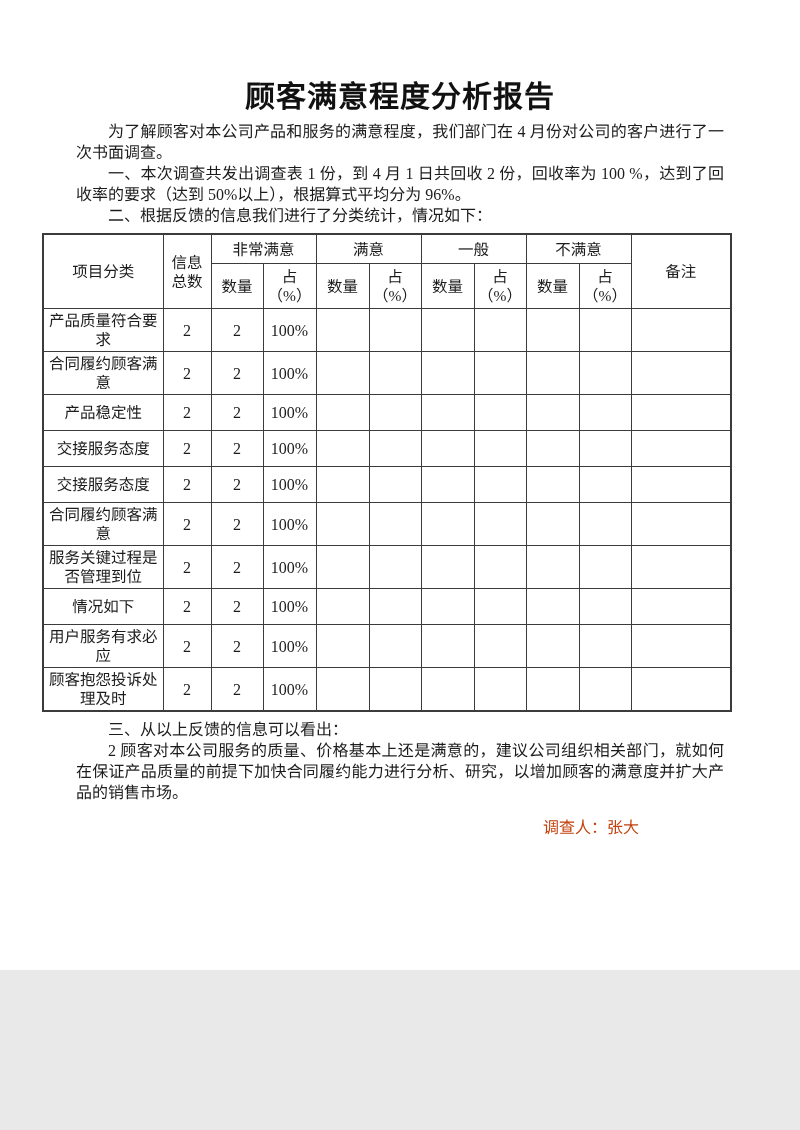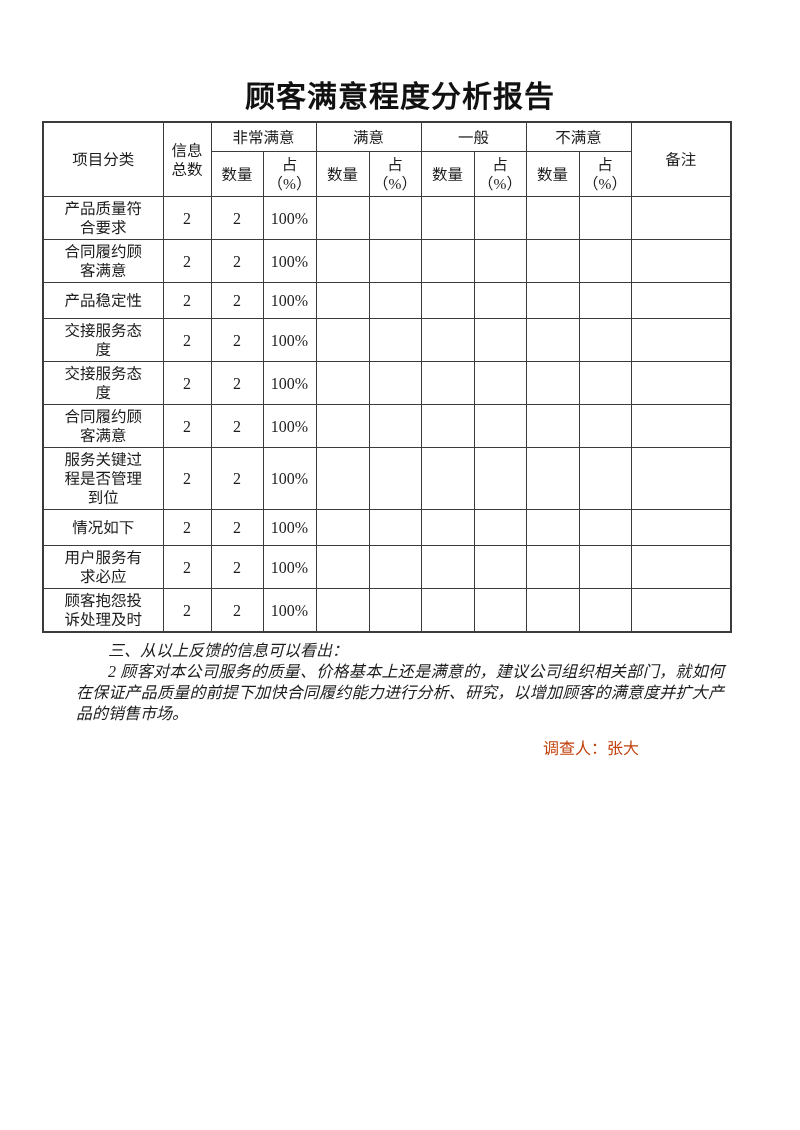--- a/index.html
+++ b/index.html
@@ -3,21 +3,21 @@
 <meta charset="utf-8">
 <style>
   html,body{margin:0;padding:0;}
   body{
     width:800px;height:1130px;
     background:#e9e9e9;
     font-family:"Liberation Serif","DejaVu Serif",serif;
   }
   .page{
     position:relative;
-    width:800px;height:1130px;
+    width:800px;height:970px;
     background:#ffffff;
     box-sizing:border-box;
     padding-top:80px;
     color:#1c1c1c;
     overflow:hidden;
   }
   .doc-title{
     margin:0 76px 7px 76px;
     text-align:center;
     font-family:"Liberation Sans","DejaVu Sans",sans-serif;
@@ -50,39 +50,44 @@
     font-weight:normal;
     padding:2px 2px;
     line-height:19px;
     overflow:hidden;
   }
   table.report{border:2px solid #3b3b3b;}
   tr.hdr-groups th{height:24px;}
   tr.hdr-sub th{height:40px;}
   th.pre, td.pre{white-space:pre-line;}
   tbody td{height:31px;font-size:16px;}
-  tbody td.lbl{font-size:15.5px;padding:2px 18px;}
-  .outro{margin-top:7px;font-style:italic;}
+  tbody td.lbl{font-size:15.5px;padding:2px 2px;}
+  .outro{margin-top:7px;}
   .signature{
     width:230px;
     margin:13px 94px 0 auto;
     text-align:center;
     font-size:16px;
     line-height:24px;
     color:#c2410c;
   }
   .signature div{white-space:nowrap;}
 </style>
 </head>
 <body>
 
 <div class="page">
 
   <h1 class="doc-title">顾客满意程度分析报告</h1>
 
+  <div class="body-text">
+    <p>为了解顾客对本公司产品和服务的满意程度，我们部门在 4 月份对公司的客户进行了一次书面调查。</p>
+    <p>一、本次调查共发出调查表 1 份，到 4 月 1 日共回收 2 份，回收率为 100 %，达到了回收率的要求（达到 50%以上），根据算式平均分为 96%。</p>
+    <p>二、根据反馈的信息我们进行了分类统计，情况如下：</p>
+  </div>
 
   <table class="report">
     <colgroup>
       <col style="width:120px">
         <col style="width:48px">
       <col style="width:52px">
         <col style="width:53px">
       <col style="width:53px">
         <col style="width:52px">
       <col style="width:53px">

